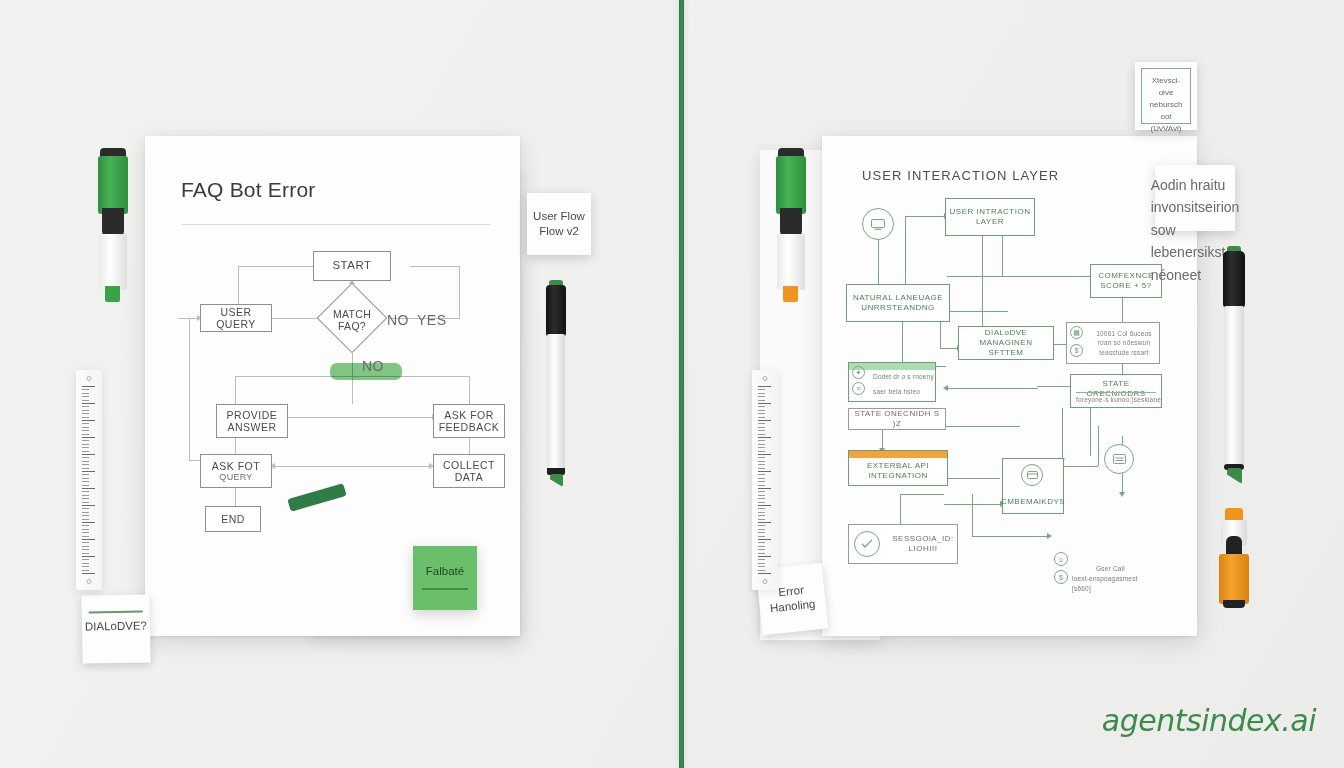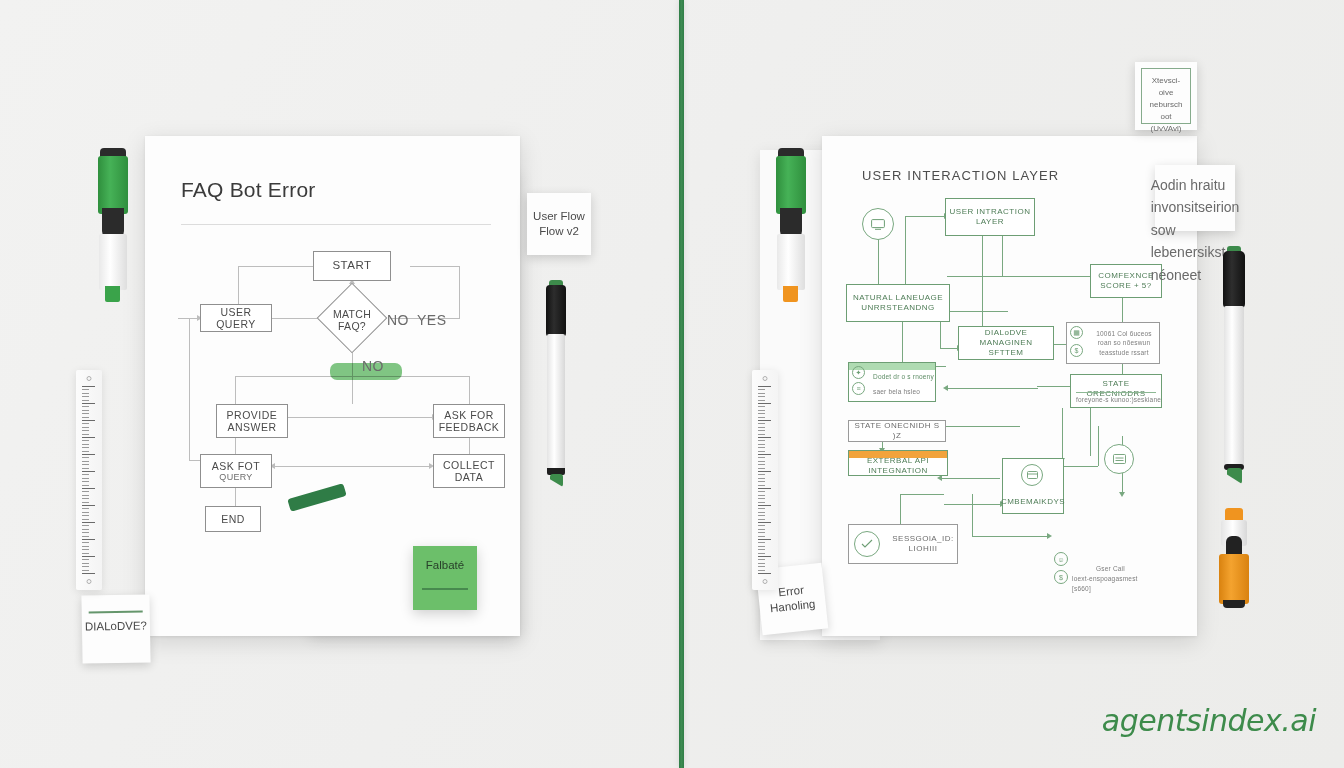--- a/index.html
+++ b/index.html
@@ -289,21 +289,21 @@
       <span>COLLECT DATA</span>
     </div>
 
     <div class="node small" style="left:60px; top:370px; width:56px; height:26px;">
       <span>END</span>
     </div>
 
     <div class="swipe dark" style="left:143px; top:355px; width:58px; height:13px; transform:rotate(-16deg);"></div>
 
 
-    <div class="sticky green" style="left:268px; top:410px; width:64px; height:64px; font-size:11.5px; align-items:flex-start; padding-top:12px;">
+    <div class="sticky green" style="left:268px; top:410px; width:64px; height:64px; font-size:11.5px; align-items:flex-start; padding-top:18px;">
       <span>Falbaté</span>
       <div class="underline" style="top:42px;"></div>
     </div>
   </div>
 
 
   <div class="sticky" style="left:527px; top:193px; width:64px; height:62px; font-size:11.5px;">
     <span>User Flow Flow v2</span>
   </div>
 
@@ -422,31 +422,31 @@
 
     <div class="gnode bar-green" style="left:26px; top:226px; width:88px; height:40px; justify-content:flex-start; padding-left:24px;">
       <span class="gtext green" style="left:24px; top:9px;">Dodet dr o s rnoeny</span>
       <span class="gtext" style="left:24px; top:24px;">saer bela hsleo</span>
     </div>
     <div class="gicon-mini" style="left:30px; top:230px; width:13px; height:13px;">✦</div>
     <div class="gicon-mini" style="left:30px; top:246px; width:13px; height:13px;">≡</div>
 
     <div class="gnode grey" style="left:24px; top:238px; width:100px; height:22px; background:transparent; border:0;"></div>
 
-    <div class="gnode grey" style="left:26px; top:284px; width:98px; height:22px;">
+    <div class="gnode grey" style="left:26px; top:272px; width:98px; height:22px;">
       <span>STATE ONECNIDH S )Z</span>
     </div>
 
     <div class="gnode" style="left:248px; top:238px; width:92px; height:34px; align-items:flex-start; padding-top:4px;">
       <span>STATE ORECNIODRS</span>
     </div>
     <div class="gunder" style="left:254px; top:256px; width:80px;"></div>
     <span class="gtext" style="left:254px; top:259px;">foreyone-s kunoo:)seskiane</span>
 
-    <div class="gnode bar-orange" style="left:26px; top:314px; width:100px; height:26px;">
+    <div class="gnode bar-orange" style="left:26px; top:314px; width:100px; height:36px;">
       <span style="margin-top:6px;">EXTERBAL API INTEGNATION</span>
     </div>
 
     <div class="gnode" style="left:180px; top:322px; width:62px; height:56px; align-items:flex-end; padding-bottom:6px;">
       <span>CMBEMAlKDYS</span>
     </div>
     <div class="gcircle" style="left:199px; top:328px; width:22px; height:22px;">
       <svg width="11" height="8" viewBox="0 0 11 8">
         <rect x="0.5" y="0.5" width="10" height="7" rx="1" fill="none" stroke="#6d9e74" stroke-width=".9"></rect>
         <line x1="0.5" y1="3" x2="10.5" y2="3" stroke="#6d9e74" stroke-width=".9"></line>

